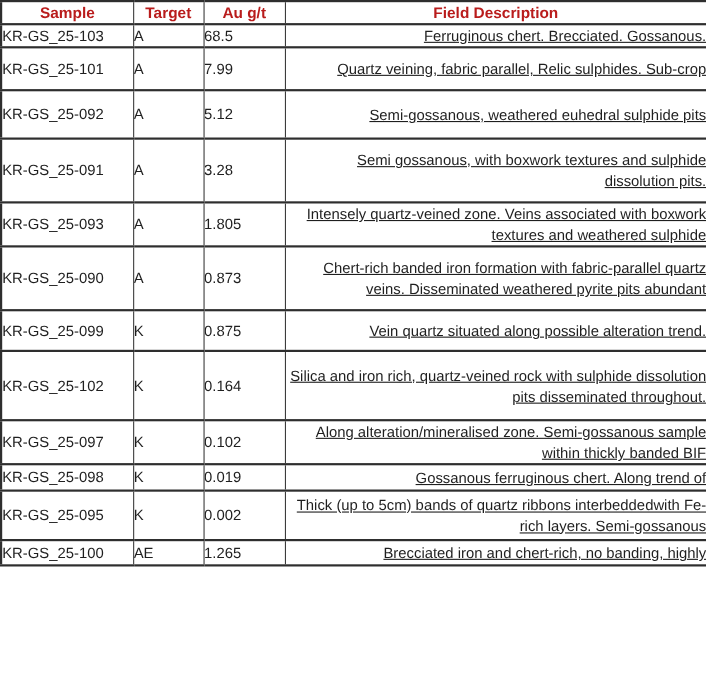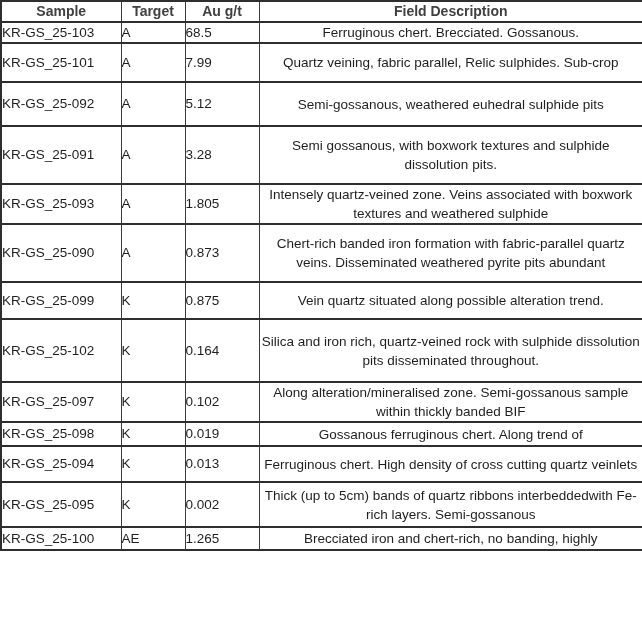--- a/index.html
+++ b/index.html
@@ -27,36 +27,37 @@
     overflow: hidden;
     box-sizing: border-box;
     padding: 0;
   }
   table.assay {
     border: 2px solid #2e2e2e;
   }
   th.hdr {
     font-size: 14px;
     font-weight: bold;
-    color: #404040;
+    color: #b91c1c;
     text-align: center;
     height: 21px;
     line-height: 1.1;
   }
   td.center {
     font-size: 13.5px;
     color: #1f1f1f;
     line-height: 1.15;
   }
   td.desc {
-    text-align: center;
+    text-align: right;
     font-size: 13.5px;
     color: #1f1f1f;
     line-height: 19px;
     padding: 1px 3px 1px 4px;
+    text-decoration: underline;
   }
 </style>
 </head>
 <body>
 
 <table class="assay">
   <colgroup>
     <col style="width:120px">
     <col style="width:64px">
     <col style="width:74px">
@@ -124,26 +125,20 @@
         <td class="center">K</td>
         <td class="center">0.102</td>
         <td class="desc">Along alteration/mineralised zone. Semi-gossanous sample within thickly banded BIF</td>
       </tr>
       <tr style="height: 24px;">
         <td class="center">KR-GS_25-098</td>
         <td class="center">K</td>
         <td class="center">0.019</td>
         <td class="desc">Gossanous ferruginous chert. Along trend of</td>
       </tr>
-      <tr style="height: 36px;">
-        <td class="center">KR-GS_25-094</td>
-        <td class="center">K</td>
-        <td class="center">0.013</td>
-        <td class="desc">Ferruginous chert. High density of cross cutting quartz veinlets</td>
-      </tr>
       <tr style="height: 45px;">
         <td class="center">KR-GS_25-095</td>
         <td class="center">K</td>
         <td class="center">0.002</td>
         <td class="desc">Thick (up to 5cm) bands of quartz ribbons interbeddedwith Fe-rich layers. Semi-gossanous</td>
       </tr>
       <tr style="height: 23px;">
         <td class="center">KR-GS_25-100</td>
         <td class="center">AE</td>
         <td class="center">1.265</td>

